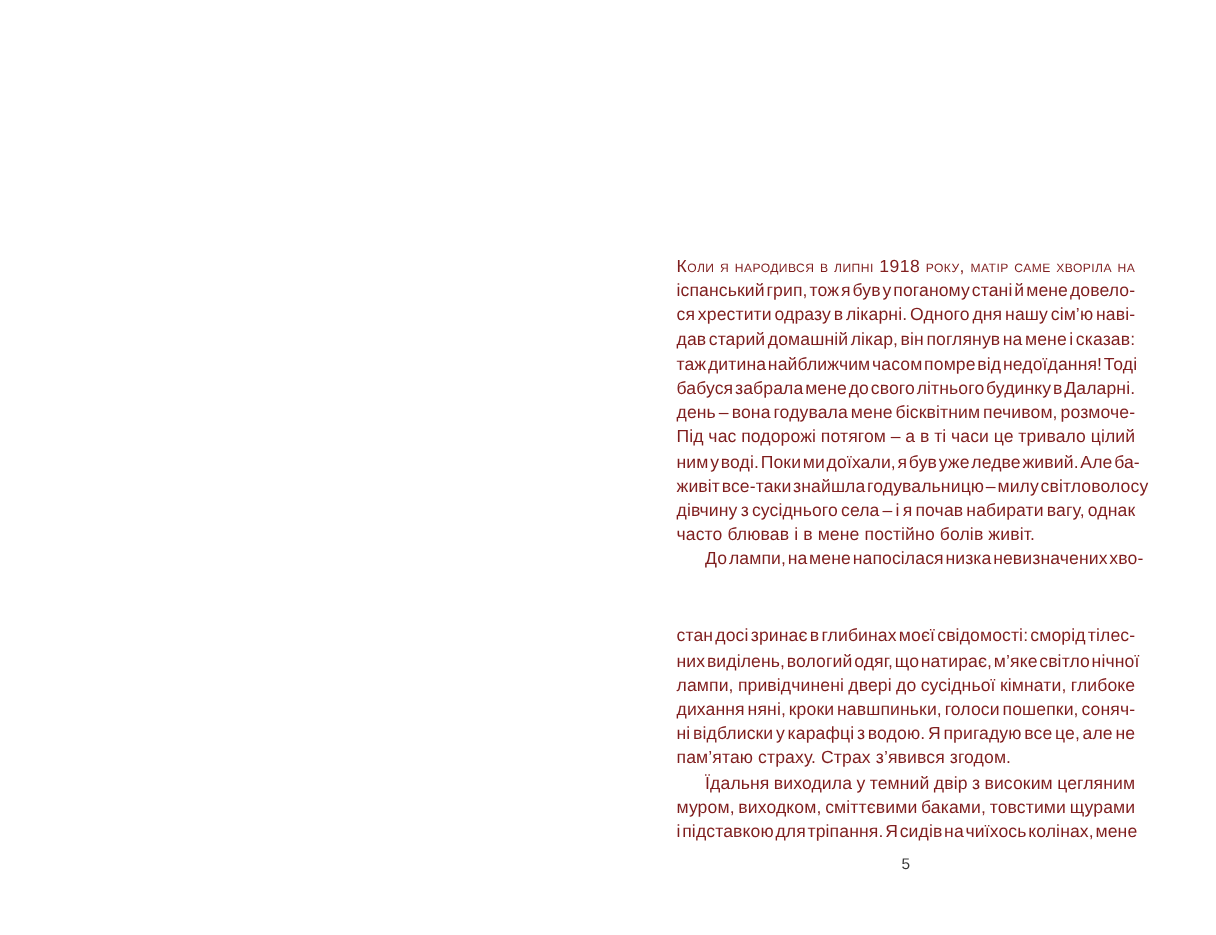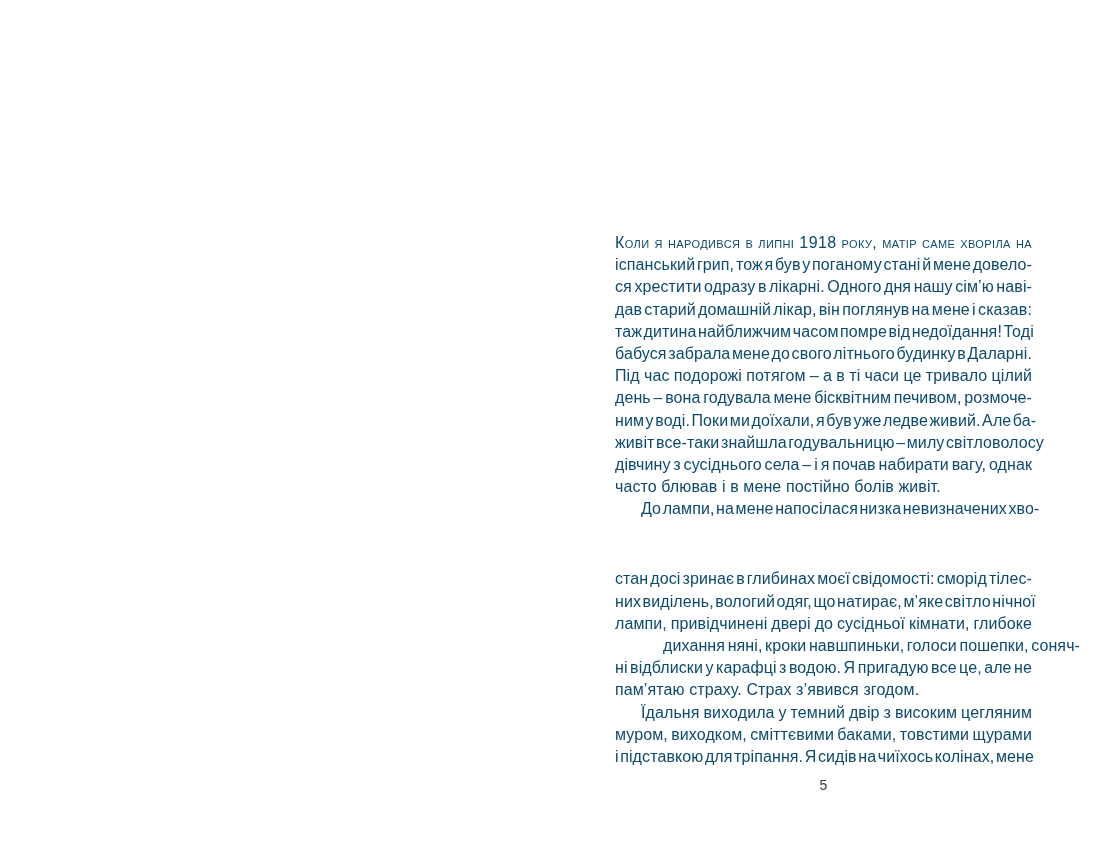--- a/index.html
+++ b/index.html
@@ -13,21 +13,21 @@
     height: 850px;
     background: #ffffff;
     overflow: hidden;
     font-family: "Liberation Sans", "DejaVu Sans", sans-serif;
   }
   .text-block {
     position: absolute;
     left: 615px;
     top: 232px;
     width: 417px;
-    color: #0c4a6e;
+    color: #7f1d1d;
   }
   .line {
     white-space: nowrap;
     font-size: 16px;
     line-height: 22.2px;
     height: 22.2px;
     letter-spacing: 0.1px;
   }
   .line span { display: inline-block; white-space: nowrap; }
   .para-start { padding-left: 26px; }
@@ -51,31 +51,31 @@
 <body>
 
 <div class="book-page">
   <div class="text-block">
     <div class="line smallcaps" style="word-spacing: 0.204687px;"><span>Коли я народився в липні 1918 року, матір саме хворіла на</span></div>
     <div class="line" style="word-spacing: -2.82812px;"><span>іспанський грип, тож я був у поганому стані й мене довело-</span></div>
     <div class="line" style="word-spacing: -1.99132px;"><span>ся хрестити одразу в лікарні. Одного дня нашу сім’ю наві-</span></div>
     <div class="line" style="word-spacing: -2.27778px;"><span>дав старий домашній лікар, він поглянув на мене і сказав:</span></div>
     <div class="line" style="word-spacing: -3px;"><span>таж дитина найближчим часом помре від недоїдання! Тоді</span></div>
     <div class="line" style="word-spacing: -2.9375px;"><span>бабуся забрала мене до свого літнього будинку в Даларні.</span></div>
+    <div class="line" style="word-spacing: -1.87723px;"><span>день – вона годувала мене бісквітним печивом, розмоче-</span></div>
     <div class="line" style="word-spacing: -0.262784px;"><span>Під час подорожі потягом – а в ті часи це тривало цілий</span></div>
-    <div class="line" style="word-spacing: -1.87723px;"><span>день – вона годувала мене бісквітним печивом, розмоче-</span></div>
     <div class="line" style="word-spacing: -3px;"><span>ним у воді. Поки ми доїхали, я був уже ледве живий. Але ба-</span></div>
     <div class="line" style="word-spacing: -3px;"><span>живіт все-таки знайшла годувальницю – милу світловолосу</span></div>
     <div class="line" style="word-spacing: -1.72656px; text-align: right;"><span>дівчину з сусіднього села – і я почав набирати вагу, однак</span></div>
     <div class="line para-end"><span>часто блював і в мене постійно болів живіт.</span></div>
     <div class="line para-start" style="word-spacing: -3px;"><span>До лампи, на мене напосілася низка невизначених хво-</span></div>
     <div class="line" style="word-spacing: -2.54492px; margin-top: 48px;"><span>стан досі зринає в глибинах моєї свідомості: сморід тілес-</span></div>
     <div class="line" style="word-spacing: -3px;"><span>них виділень, вологий одяг, що натирає, м’яке світло нічної</span></div>
     <div class="line" style="word-spacing: -0.627604px;"><span>лампи, привідчинені двері до сусідньої кімнати, глибоке</span></div>
-    <div class="line" style="word-spacing: -1.94531px; margin-left: 48px;"><span>дихання няні, кроки навшпиньки, голоси пошепки, соняч-</span></div>
+    <div class="line" style="word-spacing: -1.94531px;"><span>дихання няні, кроки навшпиньки, голоси пошепки, соняч-</span></div>
     <div class="line" style="word-spacing: -2.09517px;"><span>ні відблиски у карафці з водою. Я пригадую все це, але не</span></div>
     <div class="line para-end"><span>пам’ятаю страху. Страх з’явився згодом.</span></div>
     <div class="line para-start" style="word-spacing: -0.595982px;"><span>Їдальня виходила у темний двір з високим цегляним</span></div>
     <div class="line" style="word-spacing: -1.15625px;"><span>муром, виходком, сміттєвими баками, товстими щурами</span></div>
     <div class="line" style="word-spacing: -3px;"><span>і підставкою для тріпання. Я сидів на чиїхось колінах, мене</span></div>
   </div>
   <div class="page-number">5</div>
 </div>
 
 </body></html>

